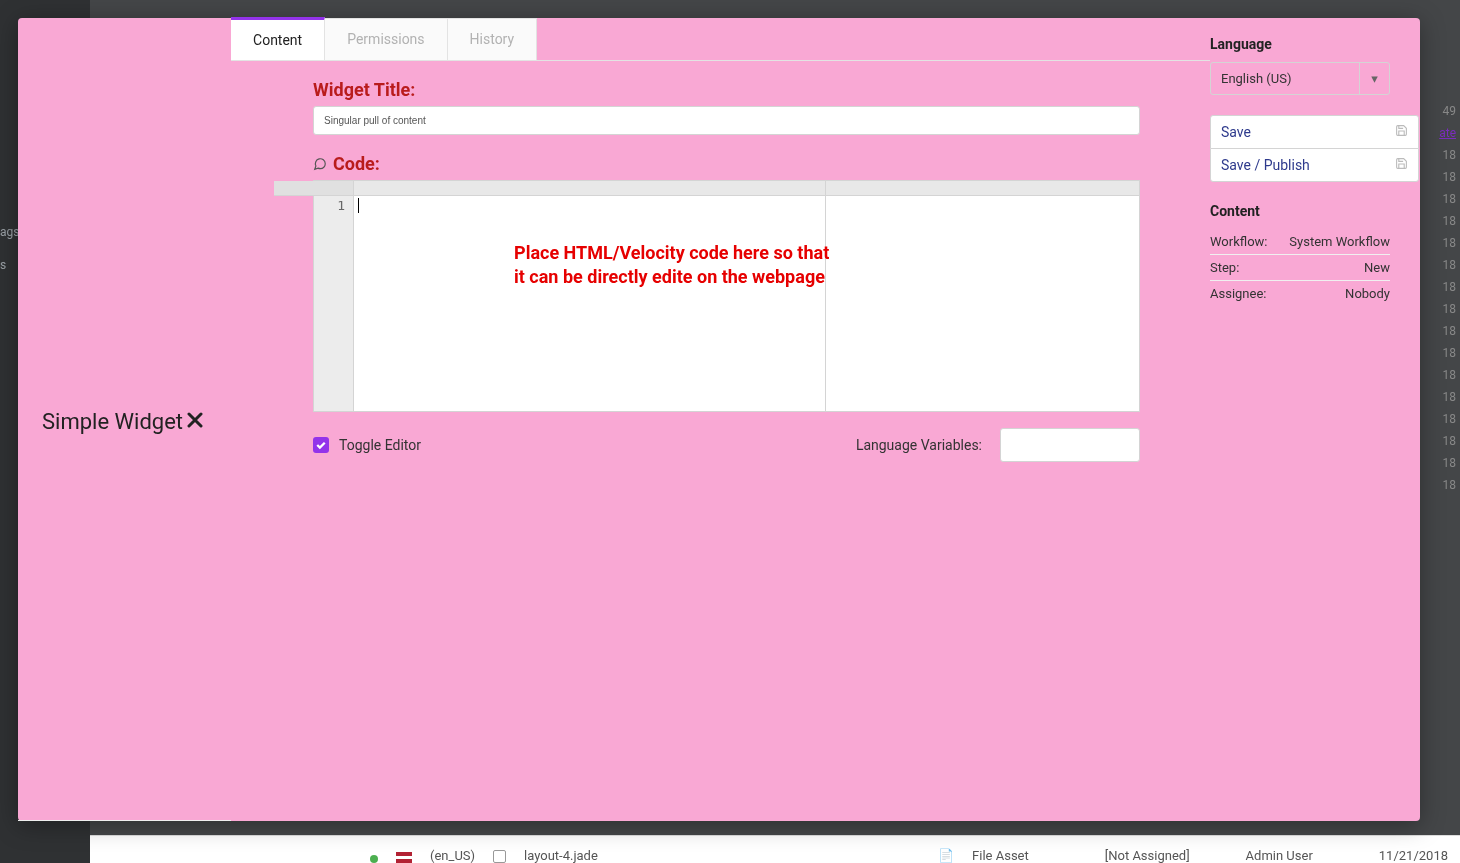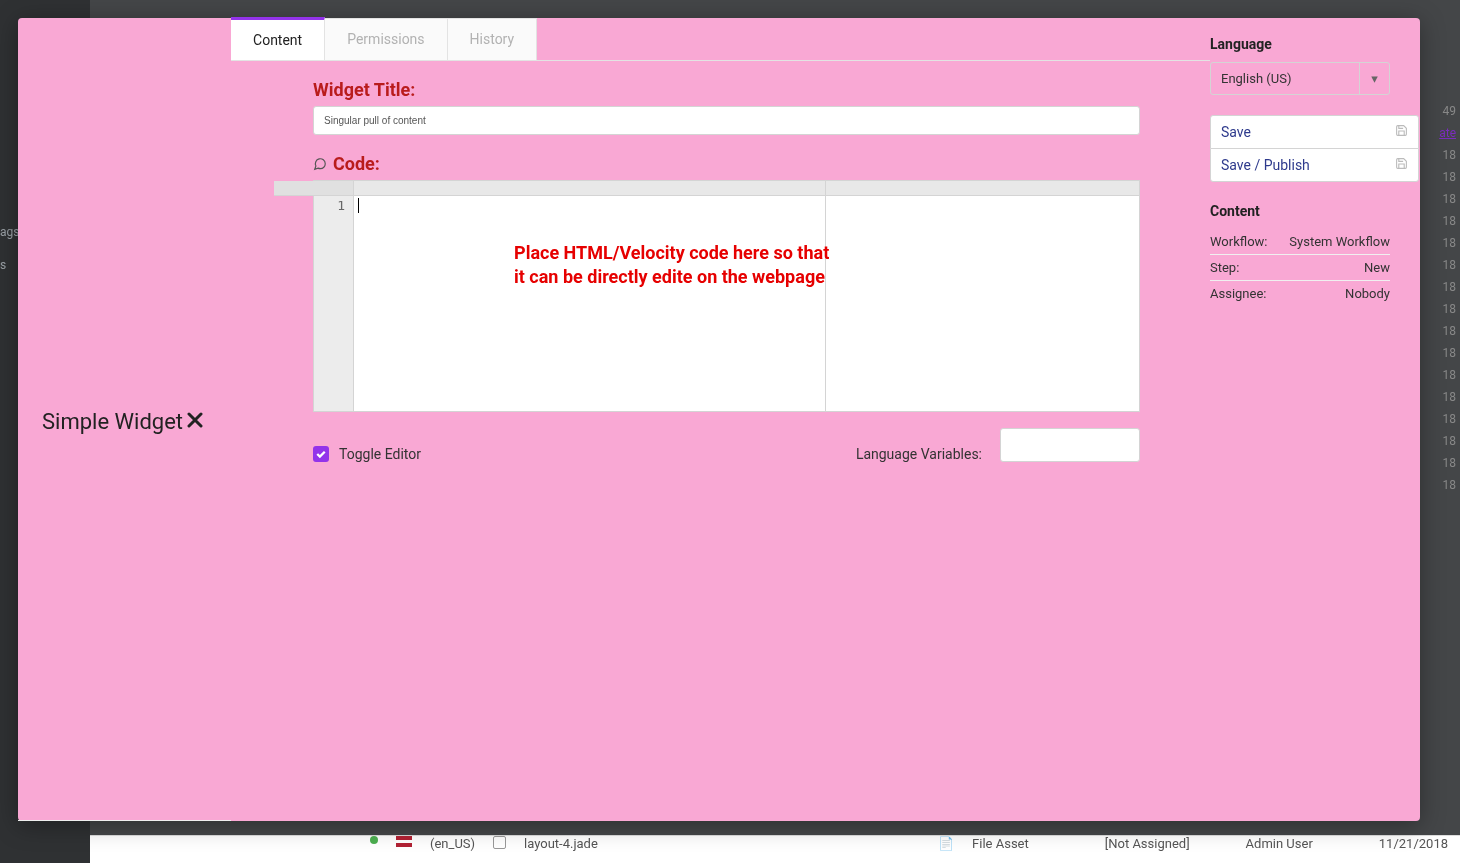--- a/index.html
+++ b/index.html
@@ -8,21 +8,21 @@
 
   .bg-sidebar { position: absolute; left: 0; top: 0; width: 90px; height: 100%; background: #2f3133; }
   .bg-sidebar span { color: #9aa0a6; font-size: 12px; position: absolute; left: 0; }
   .bg-tag1 { top: 225px; }
   .bg-tag2 { top: 258px; }
 
   .bg-right-col { position: absolute; right: 0; top: 100px; width: 48px; display: flex; flex-direction: column; color: #888; font-size: 12px; align-items: flex-end; padding-right: 4px; }
   .bg-right-col div { height: 22px; line-height: 22px; }
   .bg-right-col .top-link { color: #7b2cbf; text-decoration: underline; }
 
-  .bg-bottom { position: absolute; bottom: 0; left: 90px; right: 0; height: 28px; background: #fff; color: #555; font-size: 13px; display: flex; align-items: flex-start; padding: 0 12px; gap: 18px; border-top: 1px solid #ddd; }
+  .bg-bottom { position: absolute; bottom: 0; left: 90px; right: 0; height: 28px; background: #fff; color: #555; font-size: 13px; display: flex; align-items: flex-end; padding: 0 12px; gap: 18px; border-top: 1px solid #ddd; }
   .bg-bottom .spacer { flex: 1; }
   .bg-bottom .flag { width: 16px; height: 11px; background: linear-gradient(#b22234 0 33%, #fff 33% 66%, #b22234 66% 100%); display:inline-block; }
   .bg-bottom .checkbox { width:13px;height:13px;border:1px solid #999;display:inline-block;border-radius:2px;}
   .bg-bottom .file-icon { color:#888; }
   .bg-bottom .green-dot { width:8px;height:8px;border-radius:50%;background:#4caf50;display:inline-block; }
 
   
   .modal { position: absolute; left: 18px; top: 18px; right: 40px; bottom: 42px; background: #f9a8d4; border-radius: 4px; box-shadow: 0 4px 24px rgba(0,0,0,.35); display: flex; flex-direction: row; }
   .modal-header { display: flex; align-items: center; justify-content: space-between; padding: 20px 24px 16px 24px; border-bottom: 1px solid #eee; }
   .modal-title { font-size: 22px; font-weight: 400; color: #222; }
@@ -45,21 +45,21 @@
   .text-input { width: 100%; max-width: 1010px; border: 1px solid #d4d4d4; border-radius: 3px; padding: 8px 10px; font-size: 10px; color: #555; }
 
   .code-editor { width: 100%; max-width: 1010px; height: 232px; border: 1px solid #d4d4d4; display:flex; position:relative; margin-top:2px;}
   .gutter { width: 40px; background: #ececec; border-right: 1px solid #d4d4d4; text-align: right; padding: 2px 8px 0 0; color:#666; font-size:13px; font-family: Menlo, monospace;}
   .code-content { flex:1; background:#fff; position:relative; }
   .code-top-strip { height:15px; background:#e8e8e8; border-bottom:1px solid #d4d4d4;}
   .code-divider { position:absolute; top:0; bottom:0; left:60%; width:1px; background:#d4d4d4;}
   .cursor { position:absolute; top:17px; left:4px; width:1px; height:15px; background:#000;}
   .annotation { position:absolute; top:60px; left:160px; width:320px; font-size:18px; font-weight:700; color:#e60000; line-height:1.35;}
 
-  .editor-footer { display:flex; align-items:flex-end; max-width:1010px; margin-top:16px; gap:10px;}
+  .editor-footer { display:flex; align-items:center; max-width:1010px; margin-top:16px; gap:10px;}
   .checkbox-purple { width:16px; height:16px; border-radius:3px; background:#9333ea; display:inline-flex; align-items:center; justify-content:center; cursor:pointer;}
   .checkbox-purple svg { width:12px; height:12px; stroke:#fff; stroke-width:3; fill:none;}
   .toggle-label { font-size:14px; color:#333; cursor:pointer;}
   .editor-footer .spacer { flex:1; }
   .lv-label { font-size:14px; color:#333; margin-right:8px;}
   .lv-select { width:140px; height:34px; border:1px solid #d4d4d4; border-radius:3px; background:#fff; cursor:pointer;}
 
   
   .side-pane { width: 210px; padding: 18px 22px 18px 0; font-size: 13px; }
   .side-pane .section-title { font-weight: 700; font-size: 14px; color:#222; margin-bottom:10px;}

